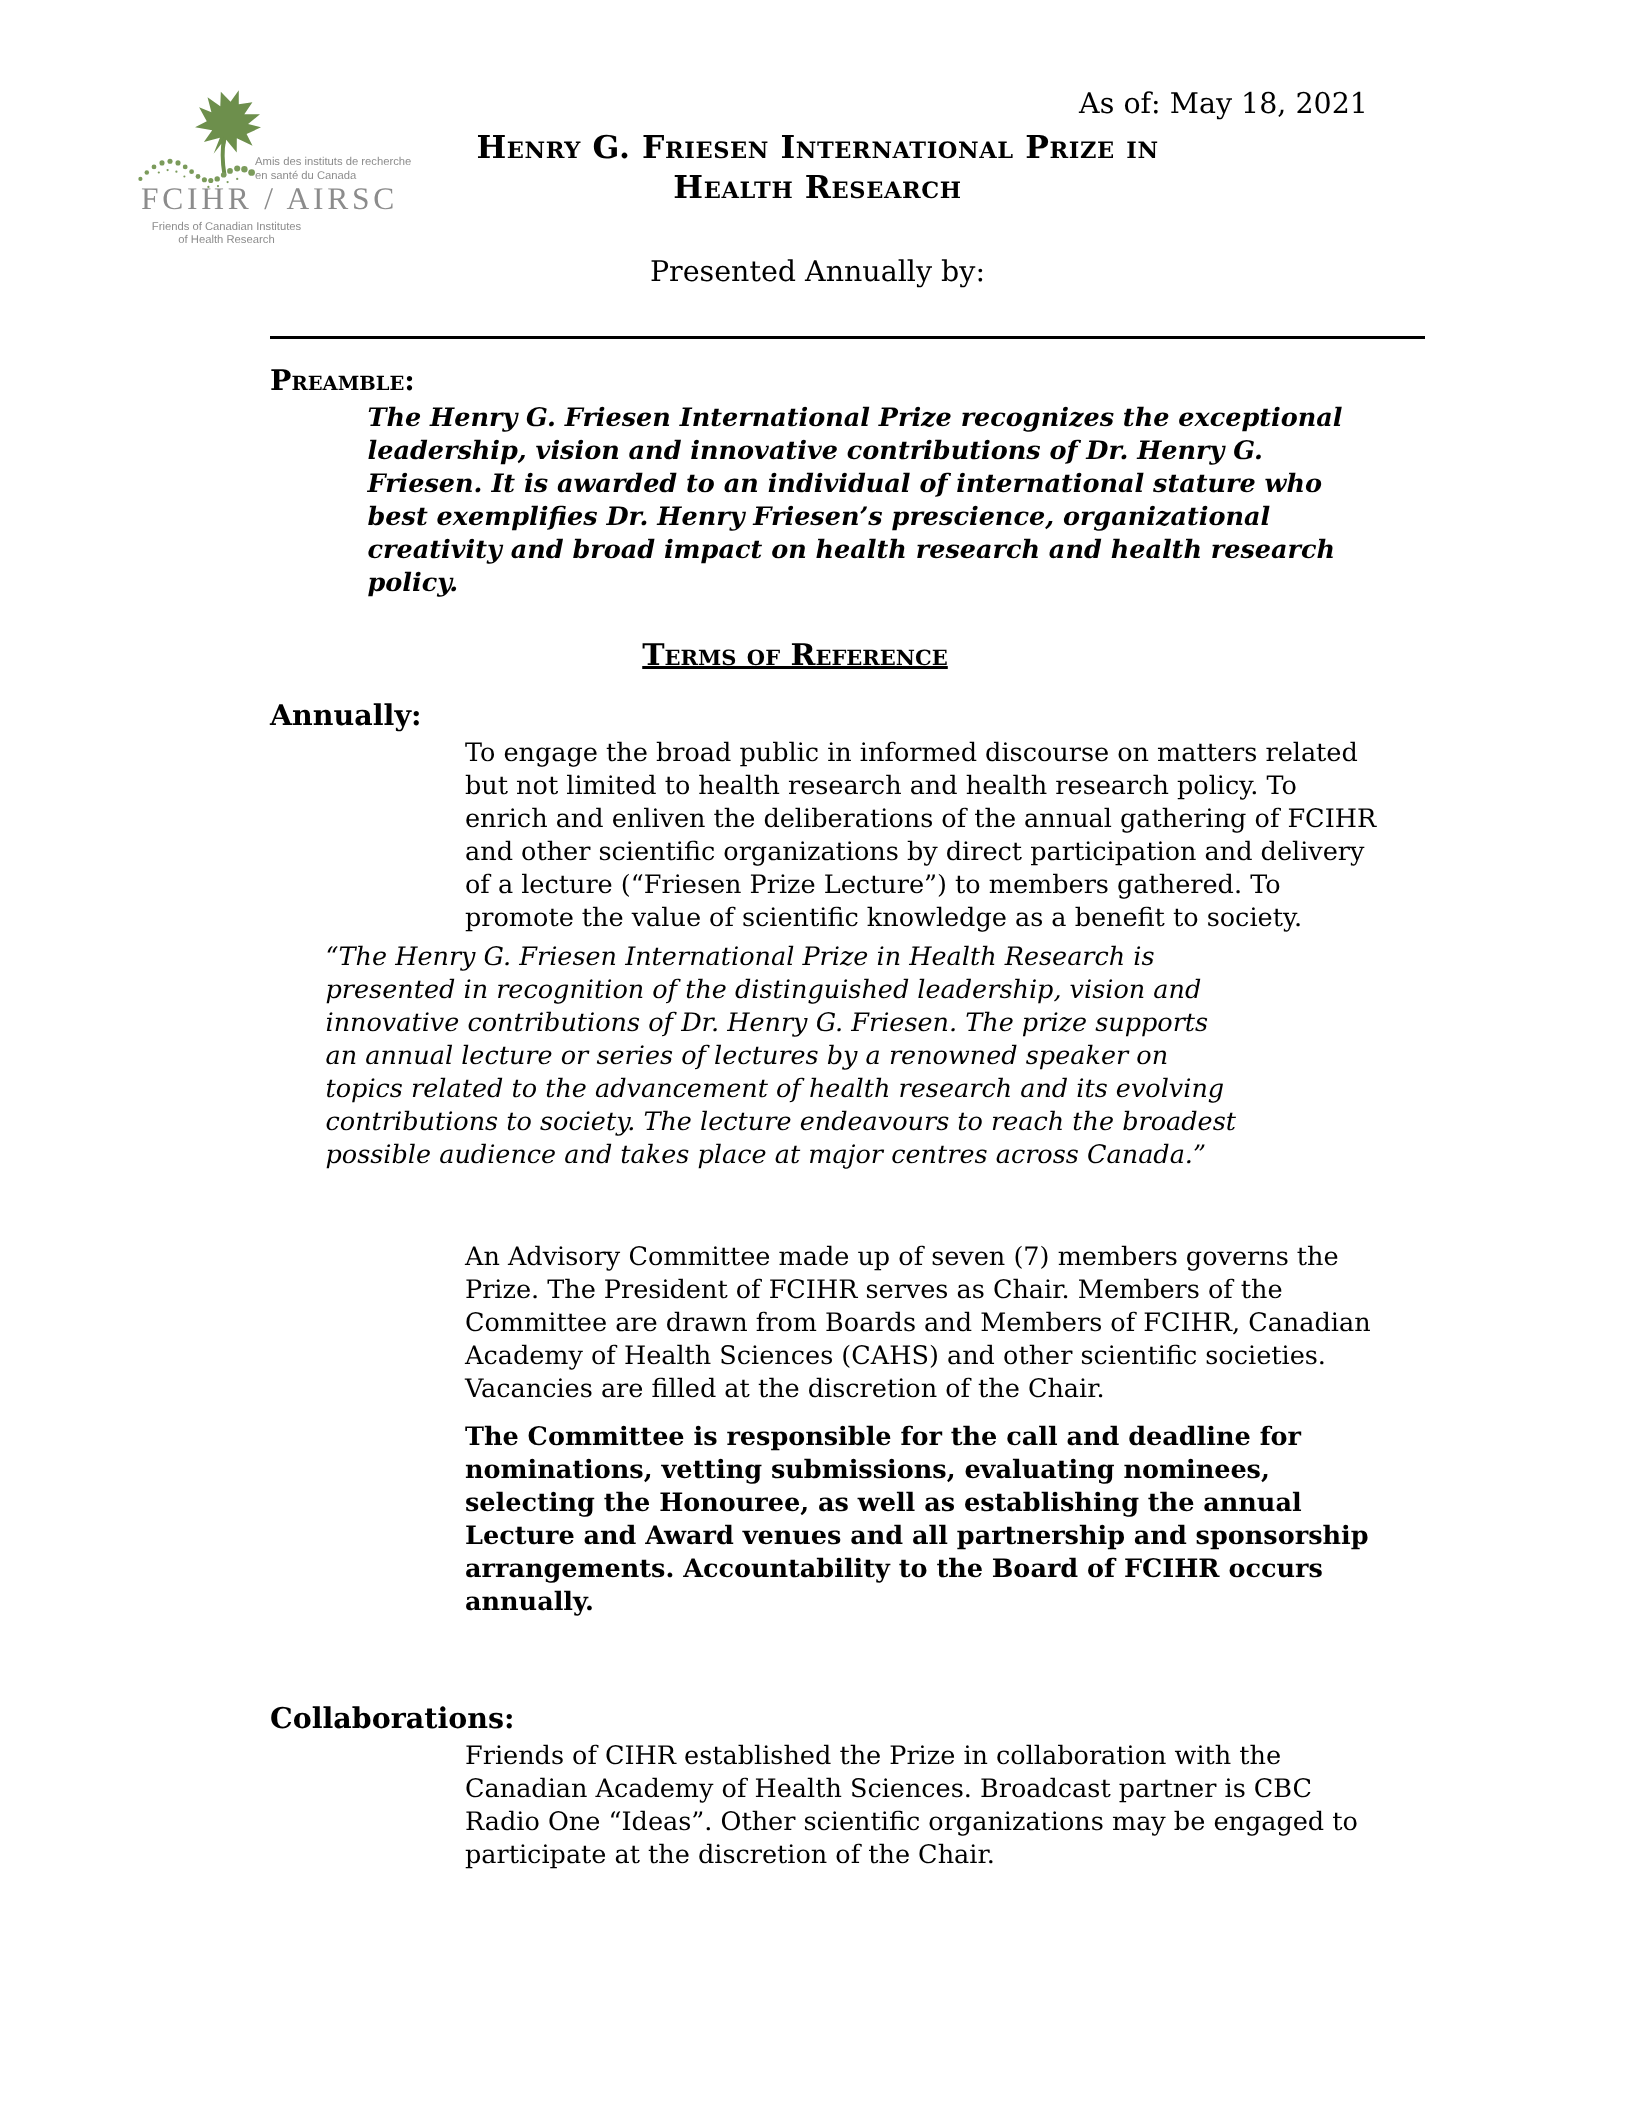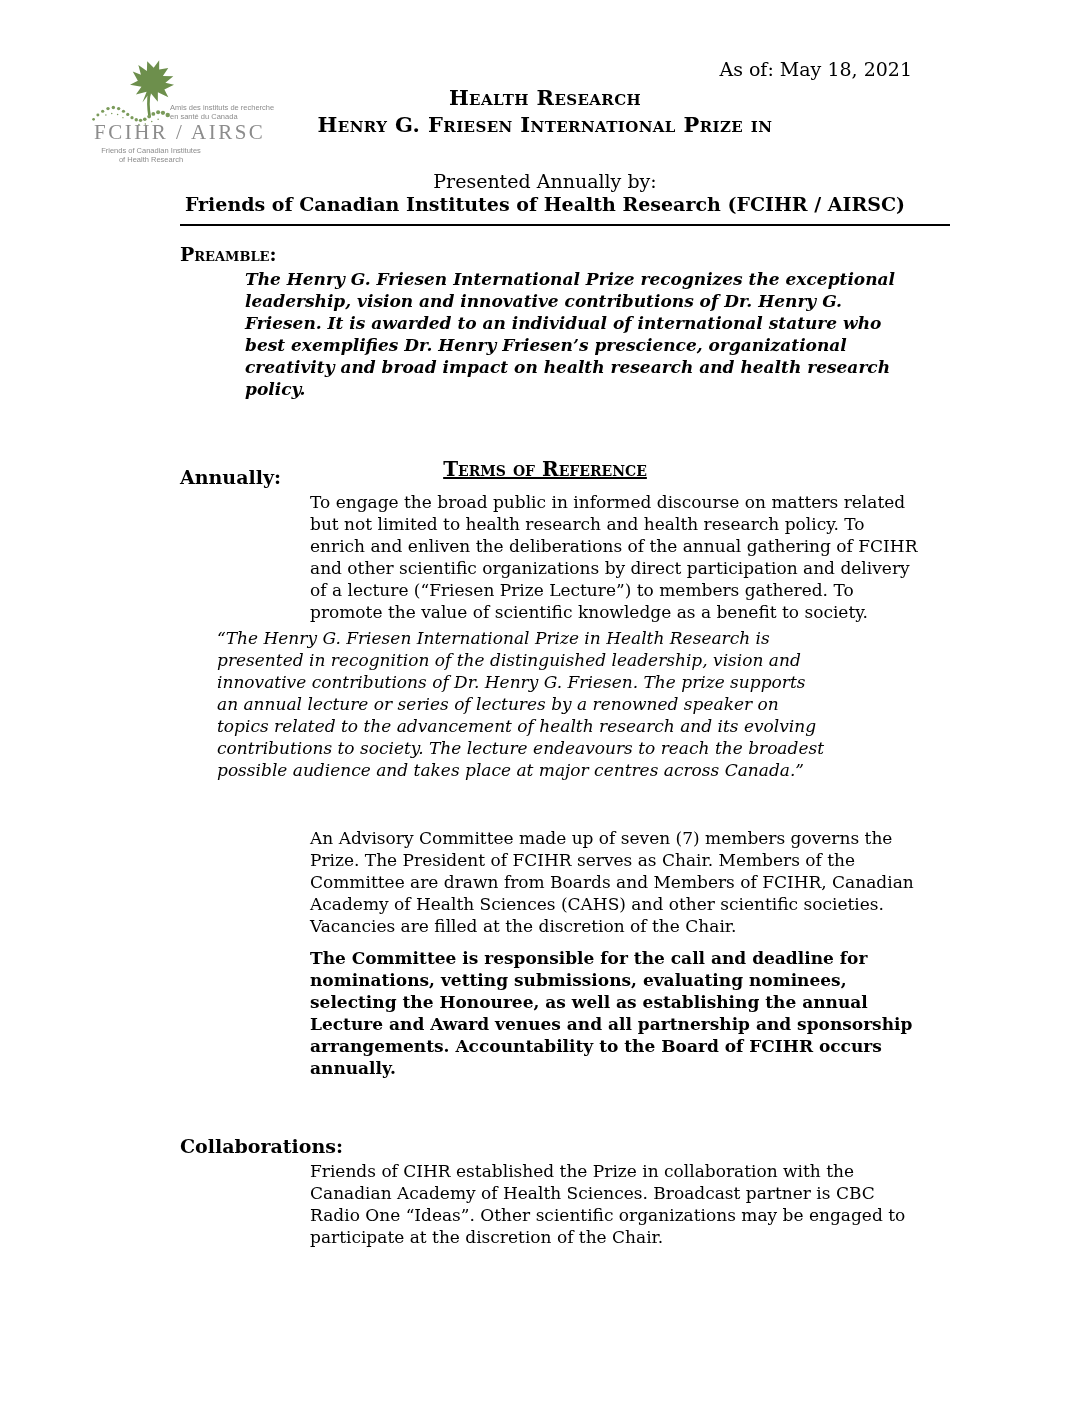--- a/index.html
+++ b/index.html
@@ -65,23 +65,22 @@
     font-size: 17px; line-height: 22px; margin-top: 3px;
   }
   .body-par + .body-par { margin-top: 10px; font-weight: bold; }
   .preamble-par {
     margin-left: 65px; width: 660px;
     font-size: 17px; line-height: 22px; margin-top: 3px;
     font-weight: bold; font-style: italic;
   }
   .italic-par { font-style: italic; margin-left: 37px; }
   .terms {
-    position: absolute; left: 140px; top: 424px; width: 810px;
+    position: absolute; left: 125px; top: 424px; width: 810px;
     text-align: center;
-    margin-top: 33px;
   }
   .terms span {
     font-weight: bold; font-variant: small-caps; font-size: 20px;
     text-decoration: underline;
   }
 
   #sec-preamble      { top: 243px; }
   #sec-purpose       { top: 466px; }
   #sec-citation      { top: 624px; }
   #sec-governance    { top: 824px; }
@@ -136,27 +135,26 @@
     <div class="acronym">FCIHR / AIRSC</div>
     <div class="english">
       <div>Friends of Canadian Institutes</div>
       <div>of Health Research</div>
     </div>
   </div>
 
   <div class="as-of">As of: May 18, 2021</div>
 
   <div class="doc-title">
+    <div>Henry G. Friesen International Prize in</div>
     <div>Health Research</div>
-    <div>Henry G. Friesen International Prize in</div>
   </div>
 
   <div class="presented">
     <div>Presented Annually by:</div>
-    <div class="org">Friends of Canadian Institutes of Health Research (FCIHR / AIRSC)</div>
   </div>
 
   <hr class="rule">
 
   <div class="section" id="sec-preamble">
     <div class="section-heading smallcaps">Preamble:</div>
     <div class="preamble-par">The Henry G. Friesen International Prize recognizes the exceptional leadership, vision and innovative contributions of Dr. Henry G. Friesen. It is awarded to an individual of international stature who best exemplifies Dr. Henry Friesen’s prescience, organizational creativity and broad impact on health research and health research policy.</div>
   </div>
 
   <div class="terms">

